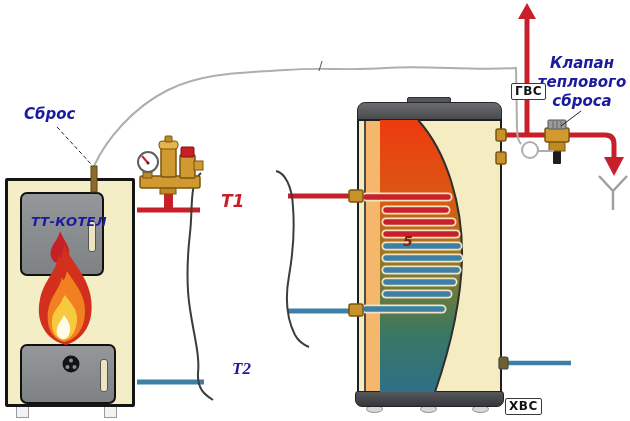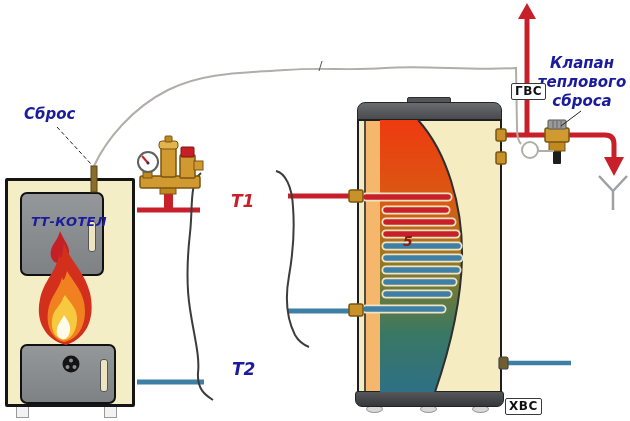--- a/index.html
+++ b/index.html
@@ -209,19 +209,19 @@
 
     <g stroke="#222" stroke-width="1">
       <line x1="57" y1="127" x2="91" y2="164" stroke-dasharray="4 2.5"></line>
       <line x1="581" y1="111" x2="561" y2="126"></line>
       <line x1="322" y1="61" x2="319" y2="71" stroke="#555"></line>
     </g>
   </svg>
 
   <div class="lbl blue" style="left:24px;top:105px;font-size:15px;">Сброс</div>
   <div class="lbl blue center" style="left:536px;top:54px;width:92px;font-size:15px;line-height:19px;">Клапан теплового сброса</div>
-  <div class="lbl red" style="left:231px;top:191px;font-size:17px;">Т1</div>
-  <div class="lbl blue" style="left:232px;top:359px;font-size:17px;">Т2</div>
+  <div class="lbl red" style="left:221px;top:191px;font-size:17px;">Т1</div>
+  <div class="lbl blue" style="left:232px;top:359px;font-size:17px;font-family:Liberation Serif, serif;">Т2</div>
   <div class="lbl" style="left:403px;top:233px;font-size:14px;color:#8B1A10;">5</div>
   <div class="tag" style="left:511px;top:40px;">ГВС</div>
   <div class="tag" style="left:505px;top:355px;">ХВС</div>
 
 </div>
 
 </body></html>

